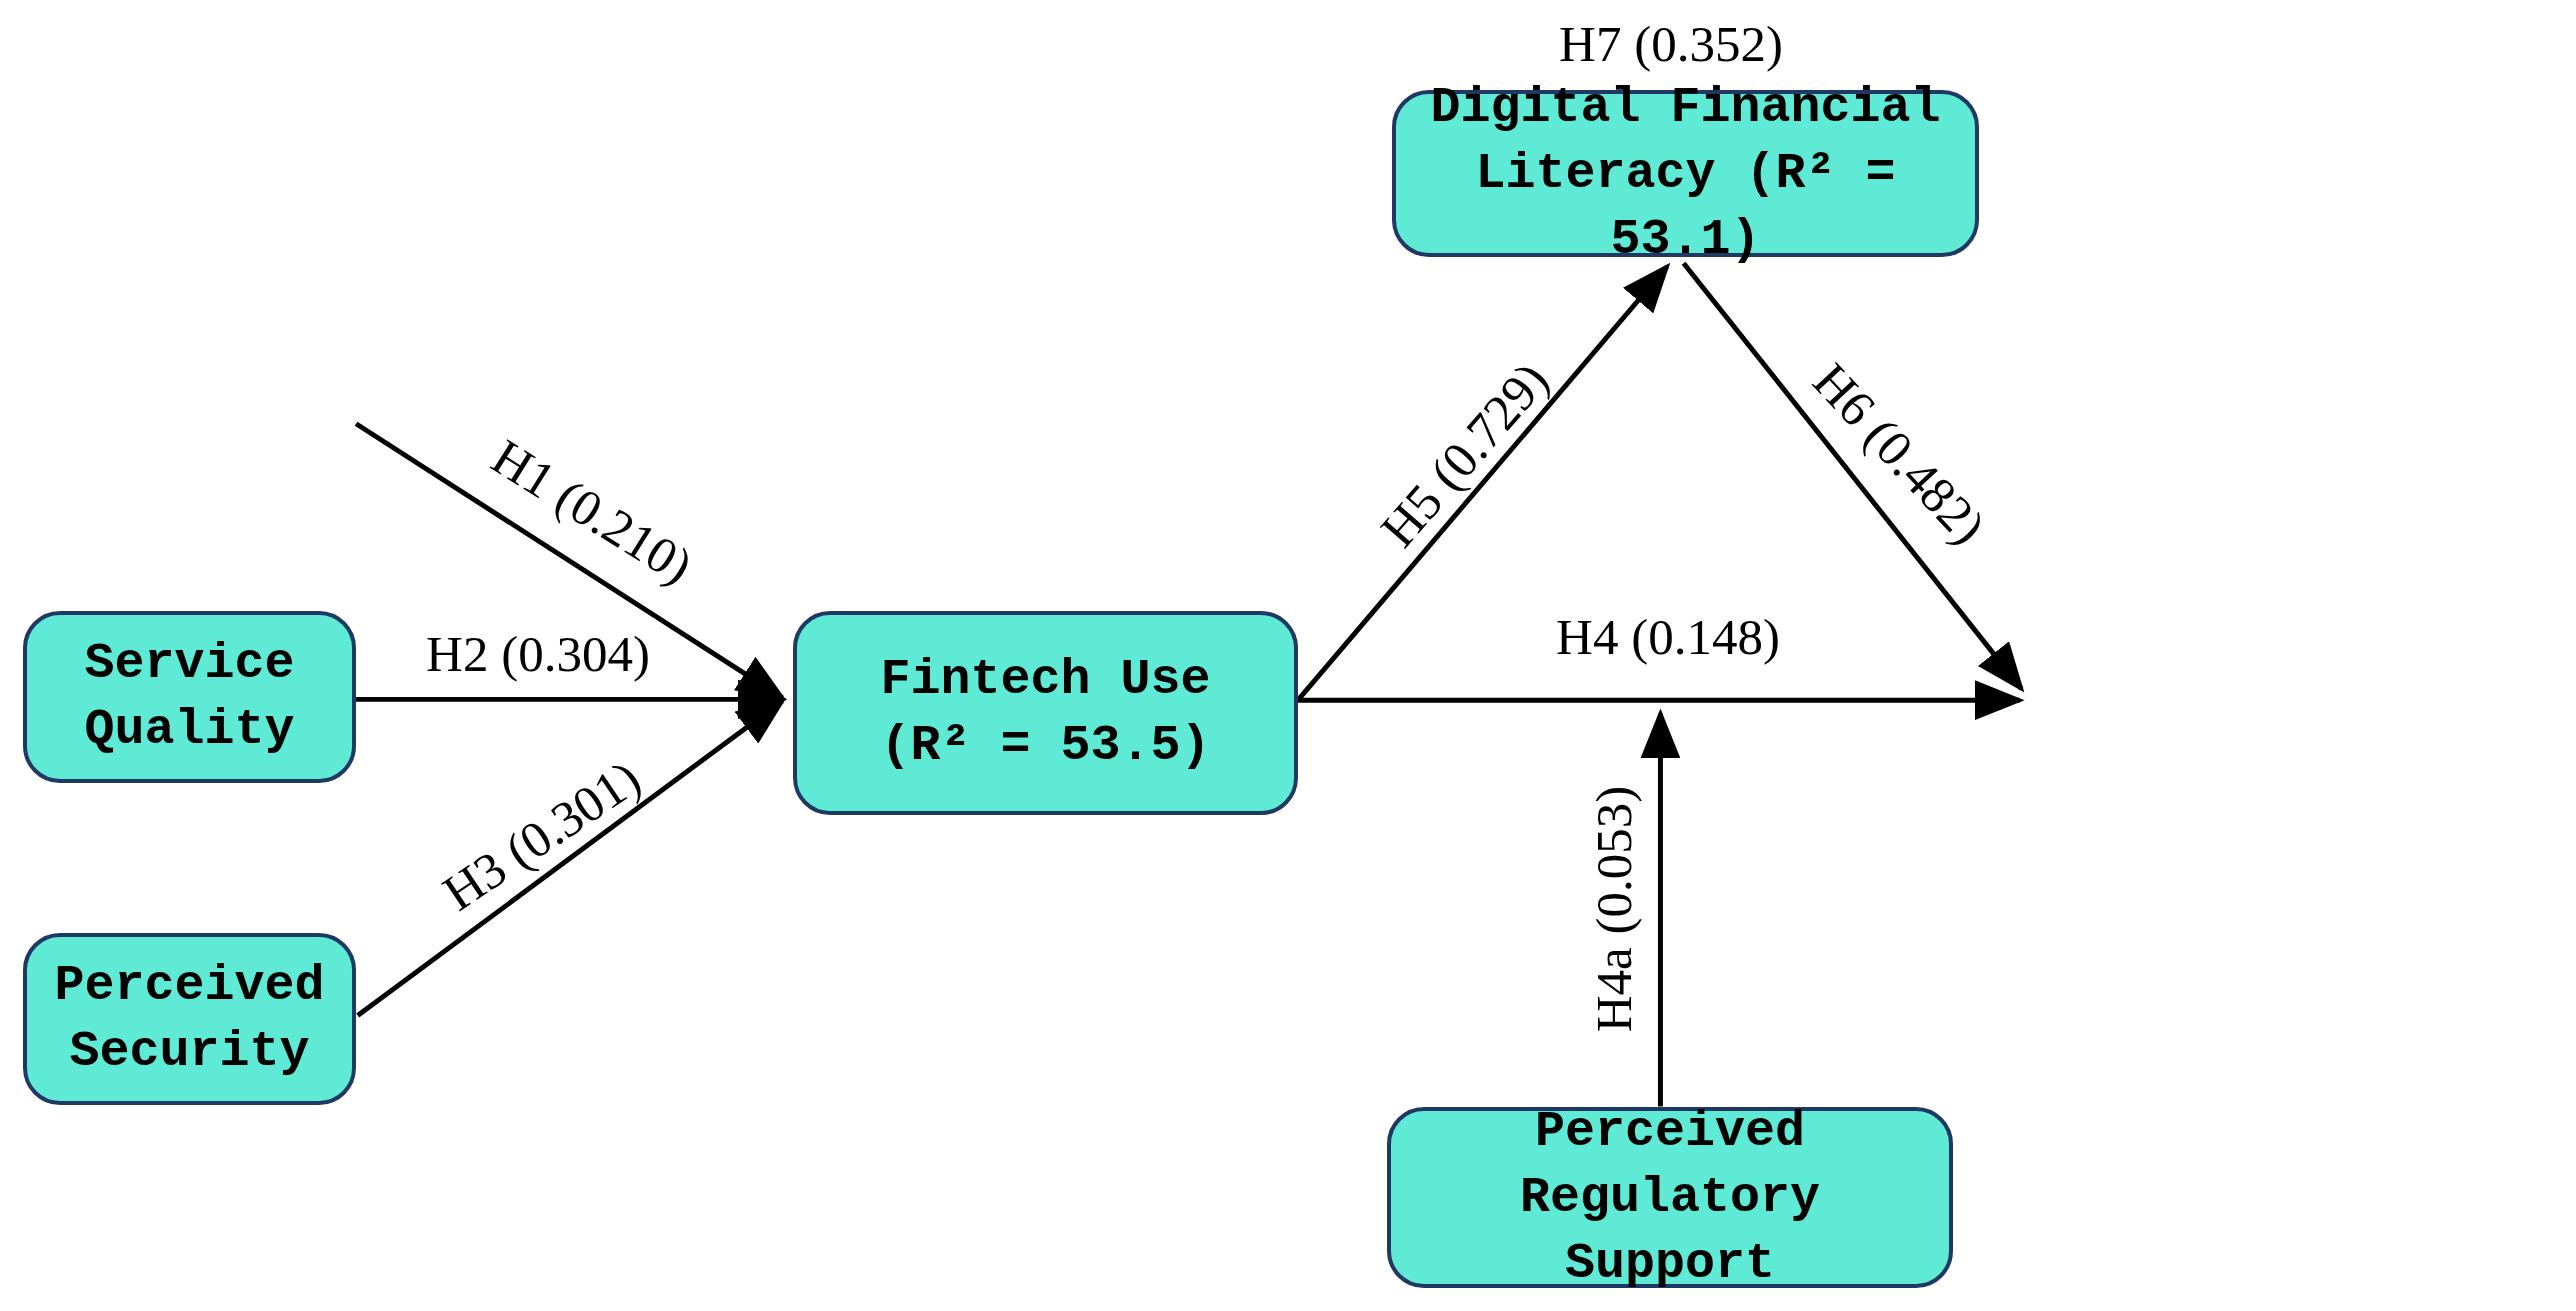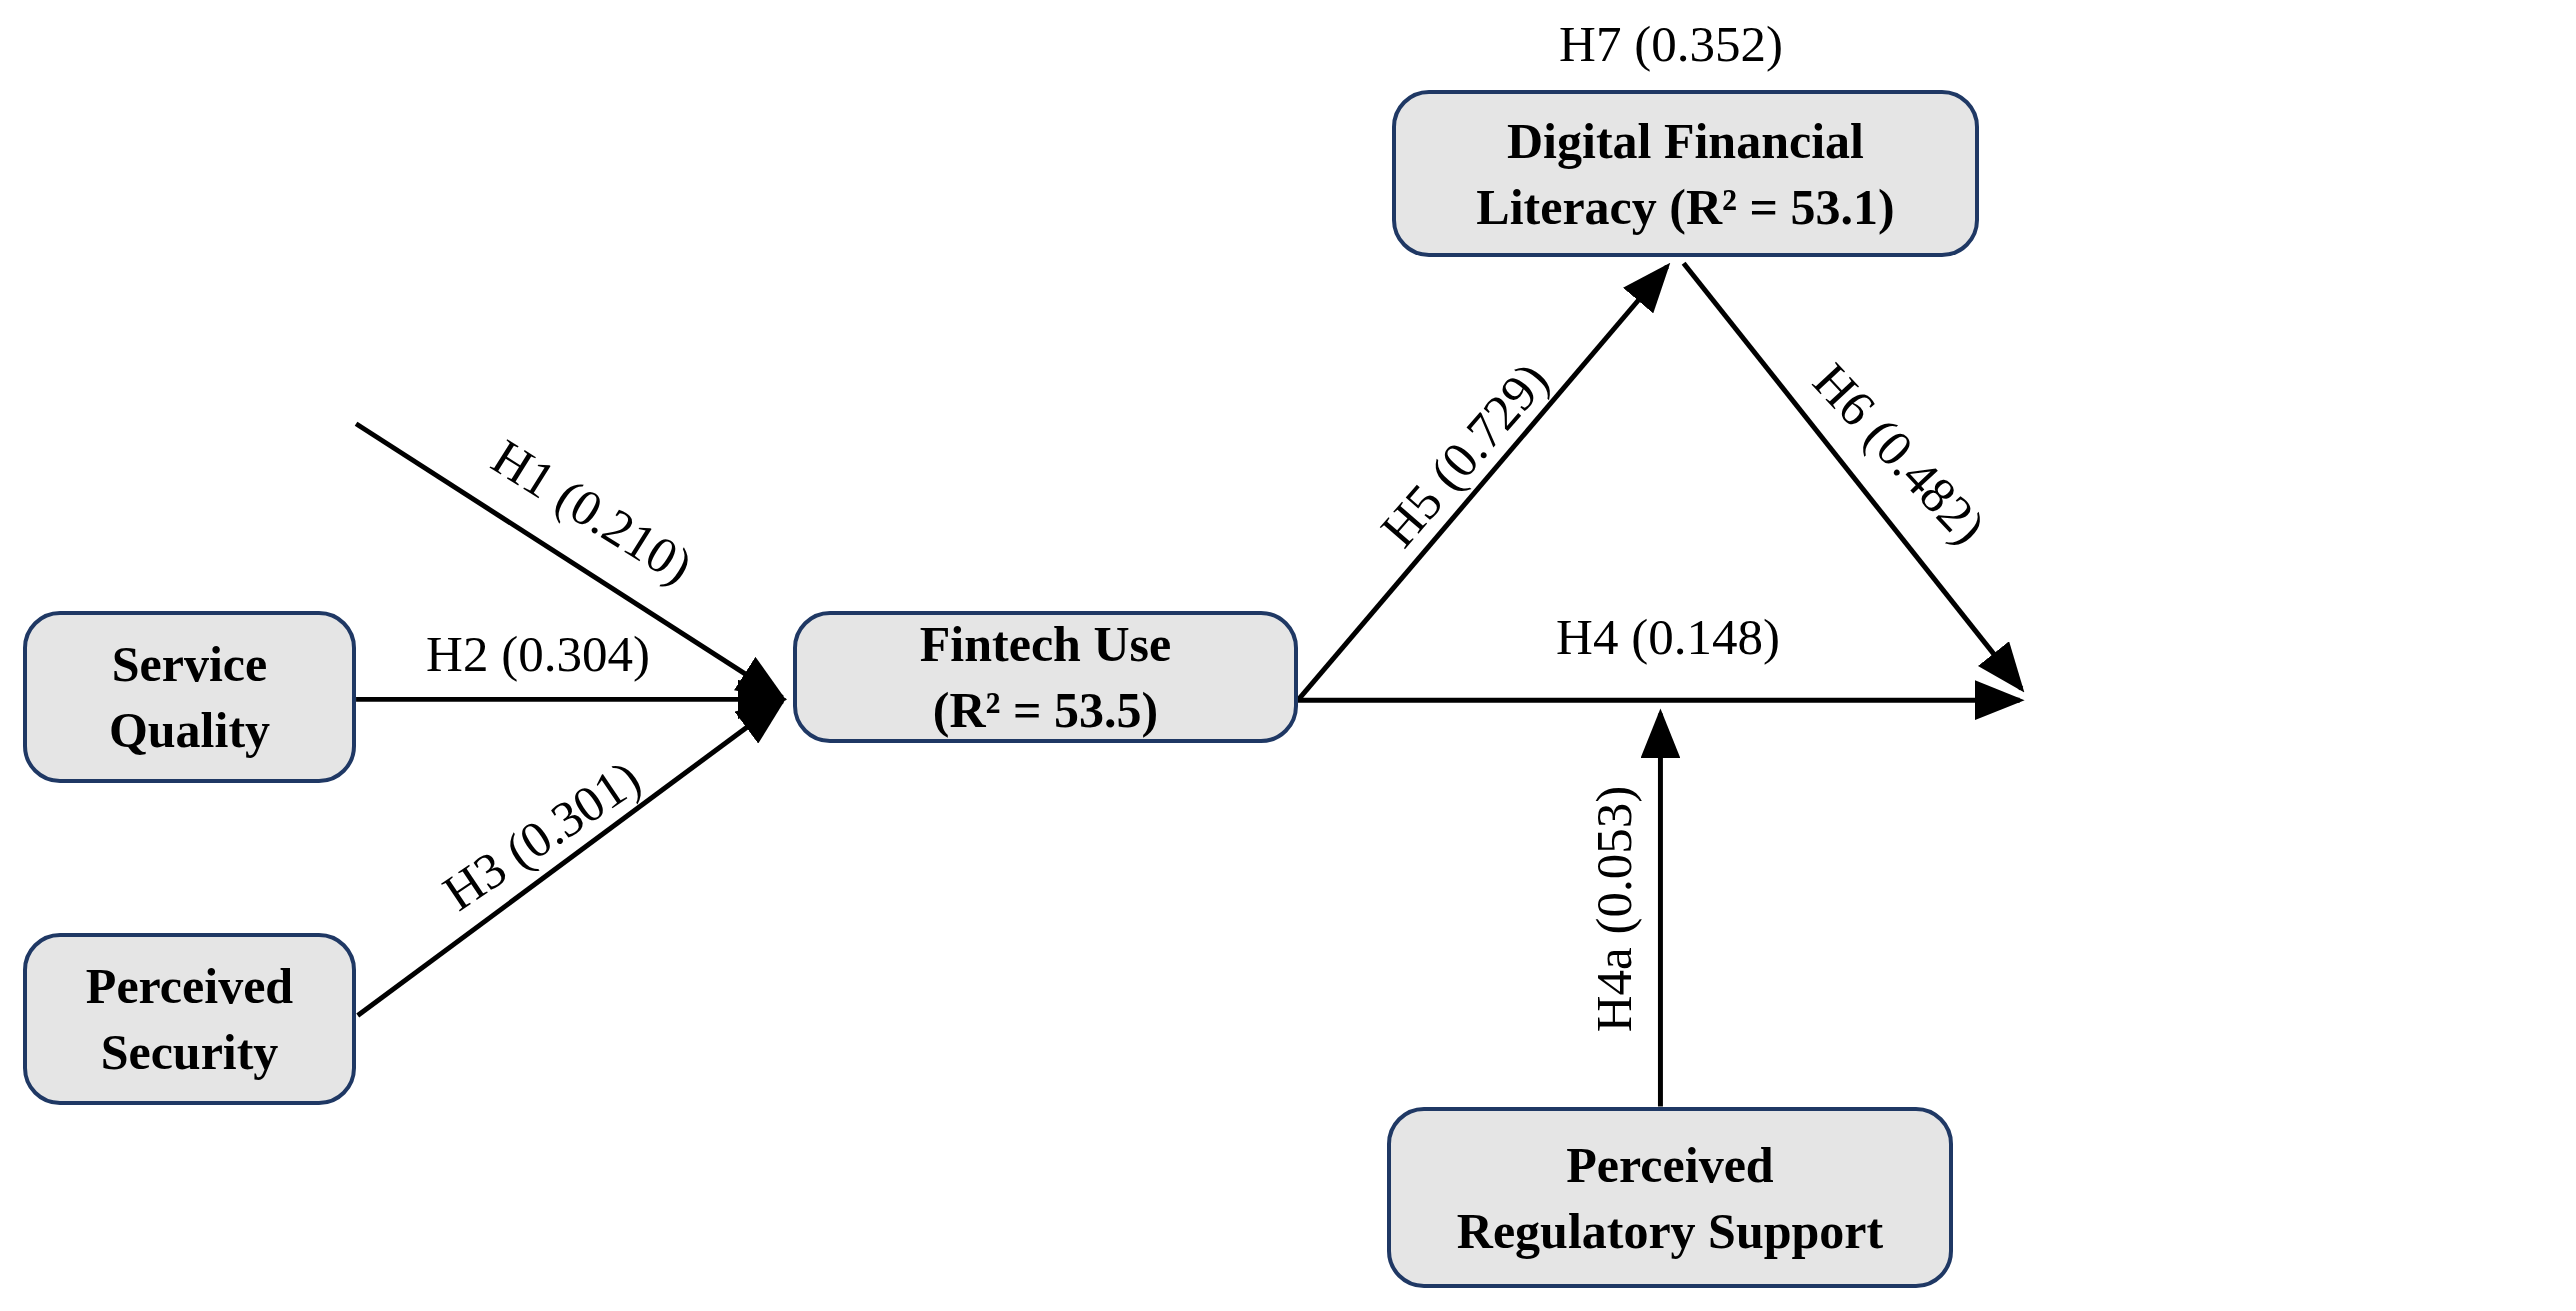--- a/index.html
+++ b/index.html
@@ -25,45 +25,46 @@
   }
   .edges line {
     stroke: #000000;
     stroke-width: 6;
   }
   .node {
     position: absolute;
     box-sizing: border-box;
     border: 4.1px solid #1f3864;
     border-radius: 37px;
-    background: #e5e5e5;
+    background: #5eead4;
     display: flex;
     align-items: center;
     justify-content: center;
     text-align: center;
+    font-family: Liberation Mono, monospace;
   }
   .node-label {
     font-weight: bold;
     font-size: 50px;
     line-height: 1.32;
     white-space: pre-line;
     padding: 0 15px;
   }
   .edge-label {
     position: absolute;
     font-size: 51px;
     line-height: 1;
     white-space: nowrap;
     transform: translate(-50%, -50%);
   }
   
   .n-trust               { left: 23px;   top: 324px;  width: 333px; height: 166px; }
   .n-service-quality     { left: 23px;   top: 611px;  width: 333px; height: 172px; }
   .n-perceived-security  { left: 23px;   top: 933px; width: 333px; height: 172px; }
-  .n-fintech-use         { left: 793px;  top: 611px;  width: 505px; height: 132px; }
+  .n-fintech-use         { left: 793px;  top: 611px;  width: 505px; height: 204px; }
   .n-dfl                 { left: 1392px; top: 90px;  width: 587px; height: 167px; }
   .n-financial-inclusion { left: 2028px; top: 613px;  width: 535px; height: 171px; }
   .n-prs                 { left: 1387px; top: 1107px; width: 566px; height: 181px; }
   
   .l-h7  { left: 1671px; top: 44px; text-align: right; }
   .l-h1  { left: 592px;  top: 512px;  transform: translate(-50%,-50%) rotate(32deg); }
   .l-h2  { left: 538px;  top: 654px; }
   .l-h3  { left: 542px;  top: 836px; transform: translate(-50%,-50%) rotate(-34deg); }
   .l-h4  { left: 1668px; top: 637px; }
   .l-h4a { left: 1614px; top: 909px; transform: translate(-50%,-50%) rotate(-90deg); }

